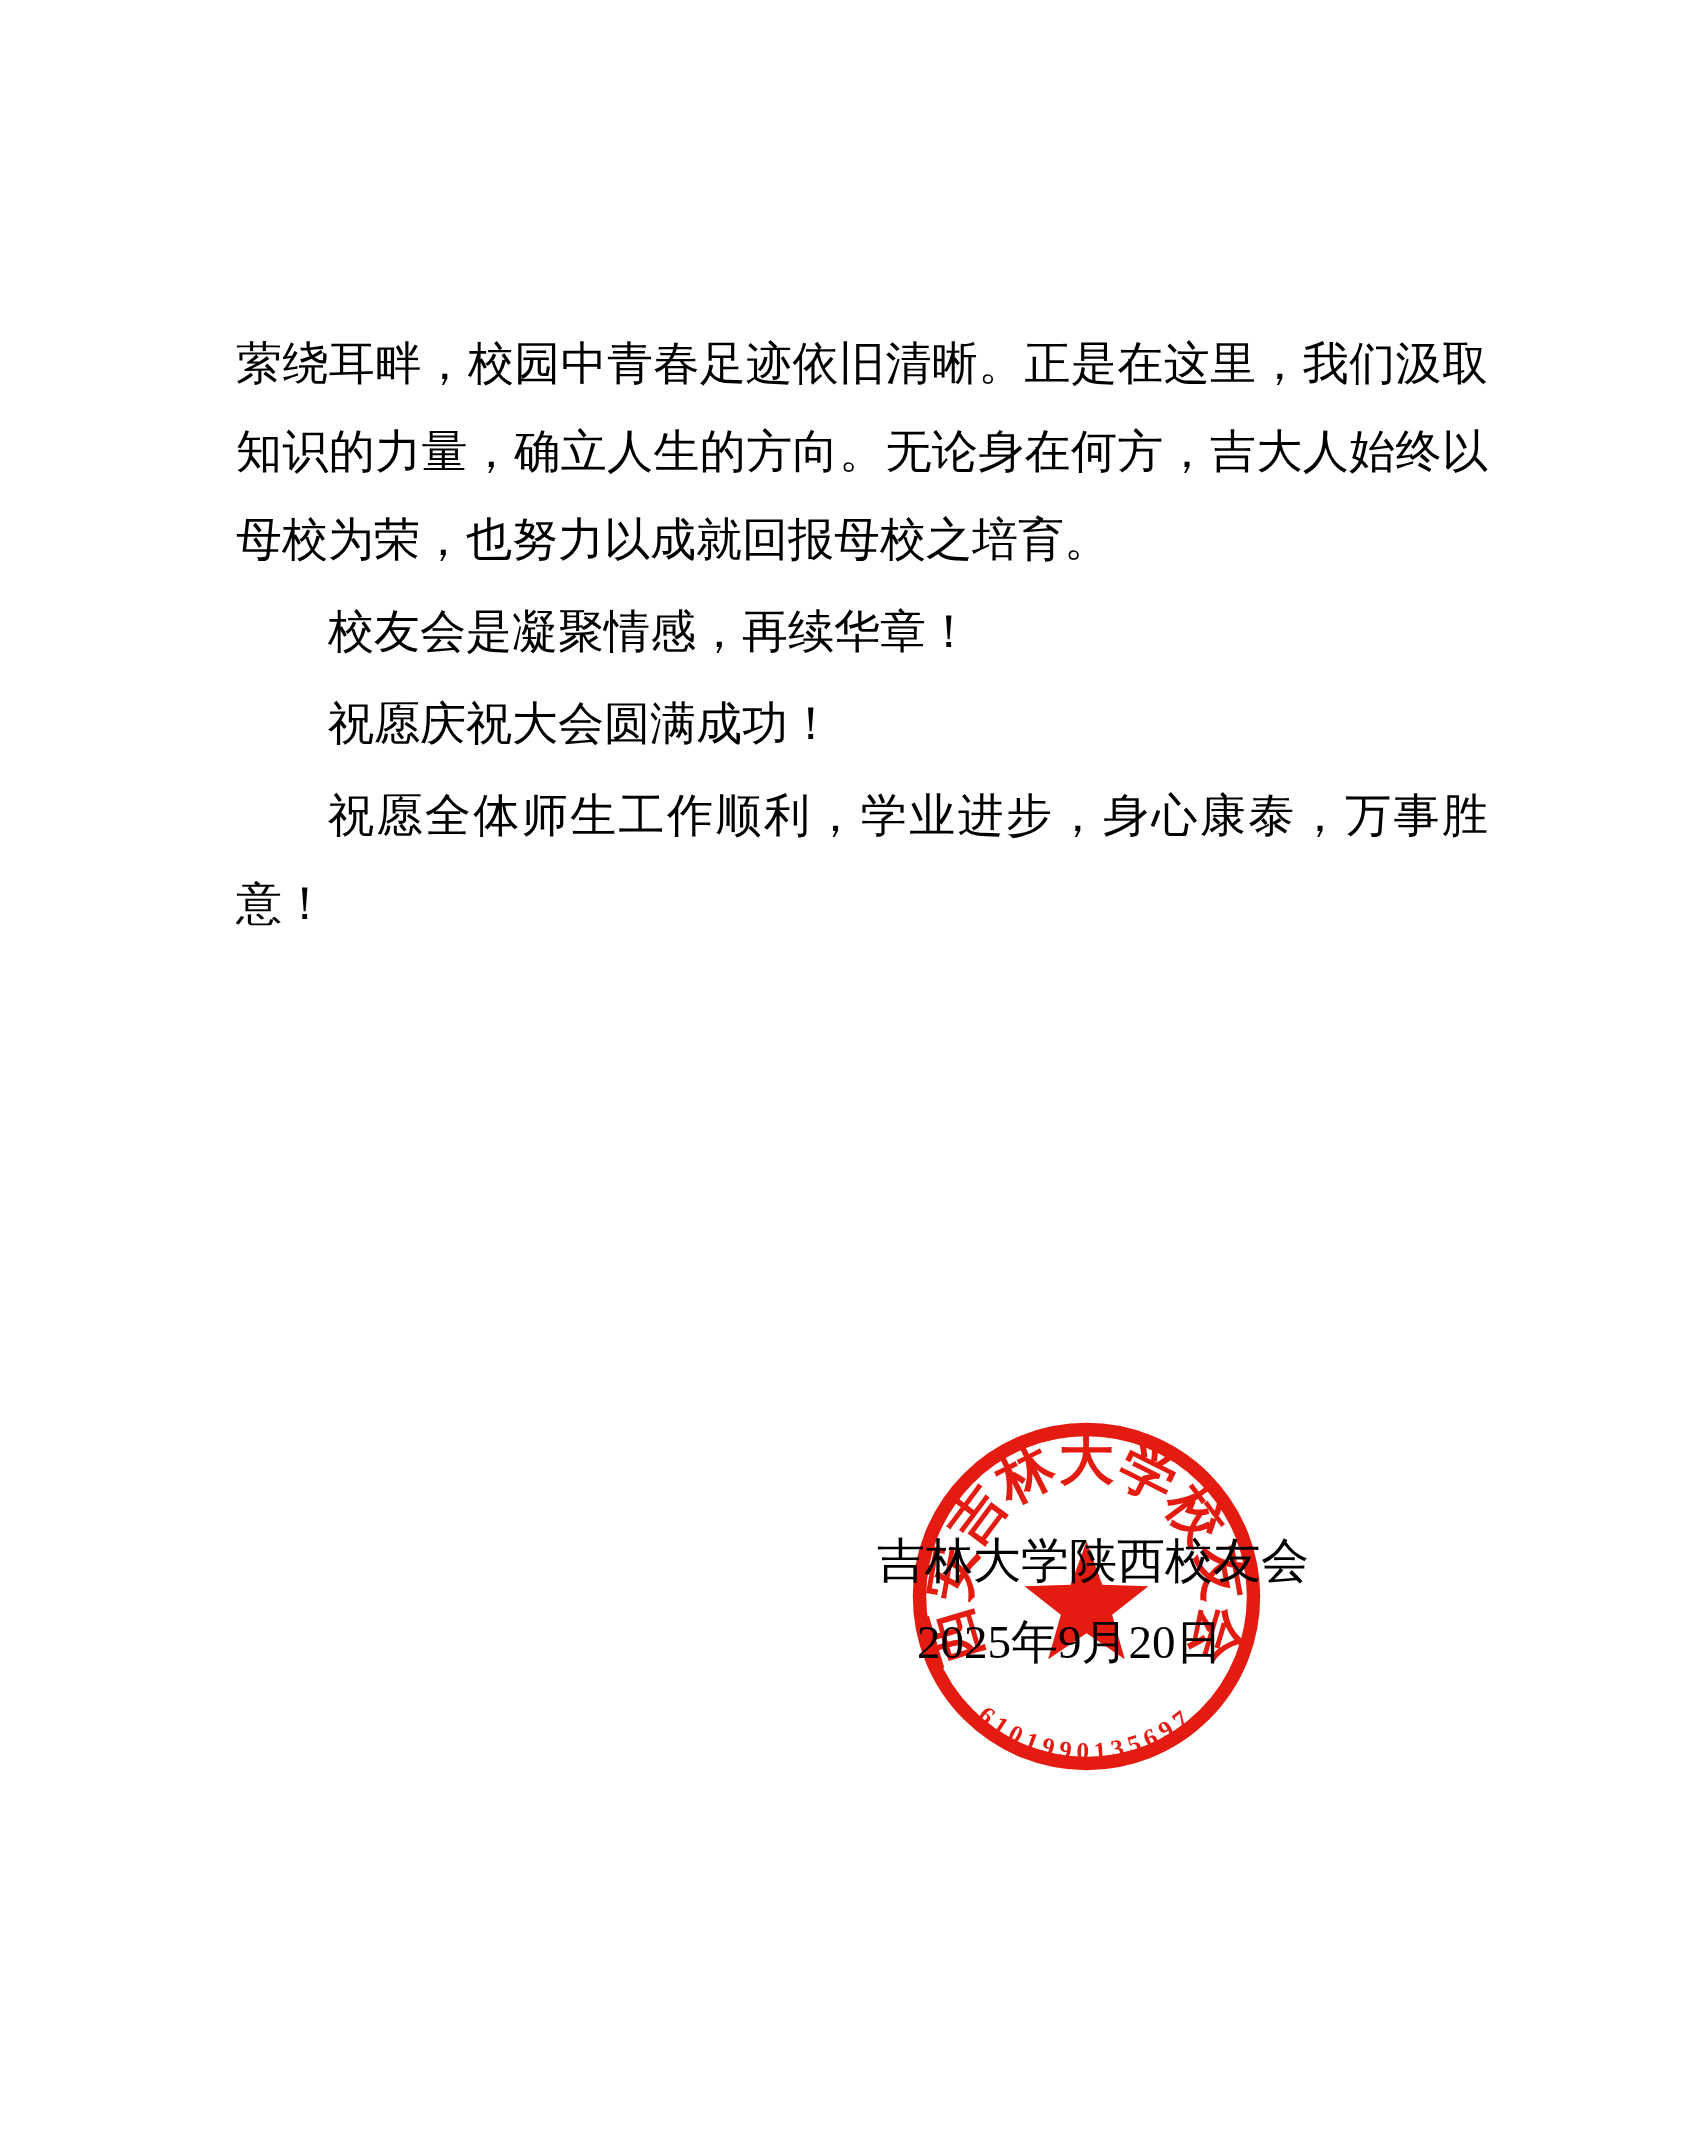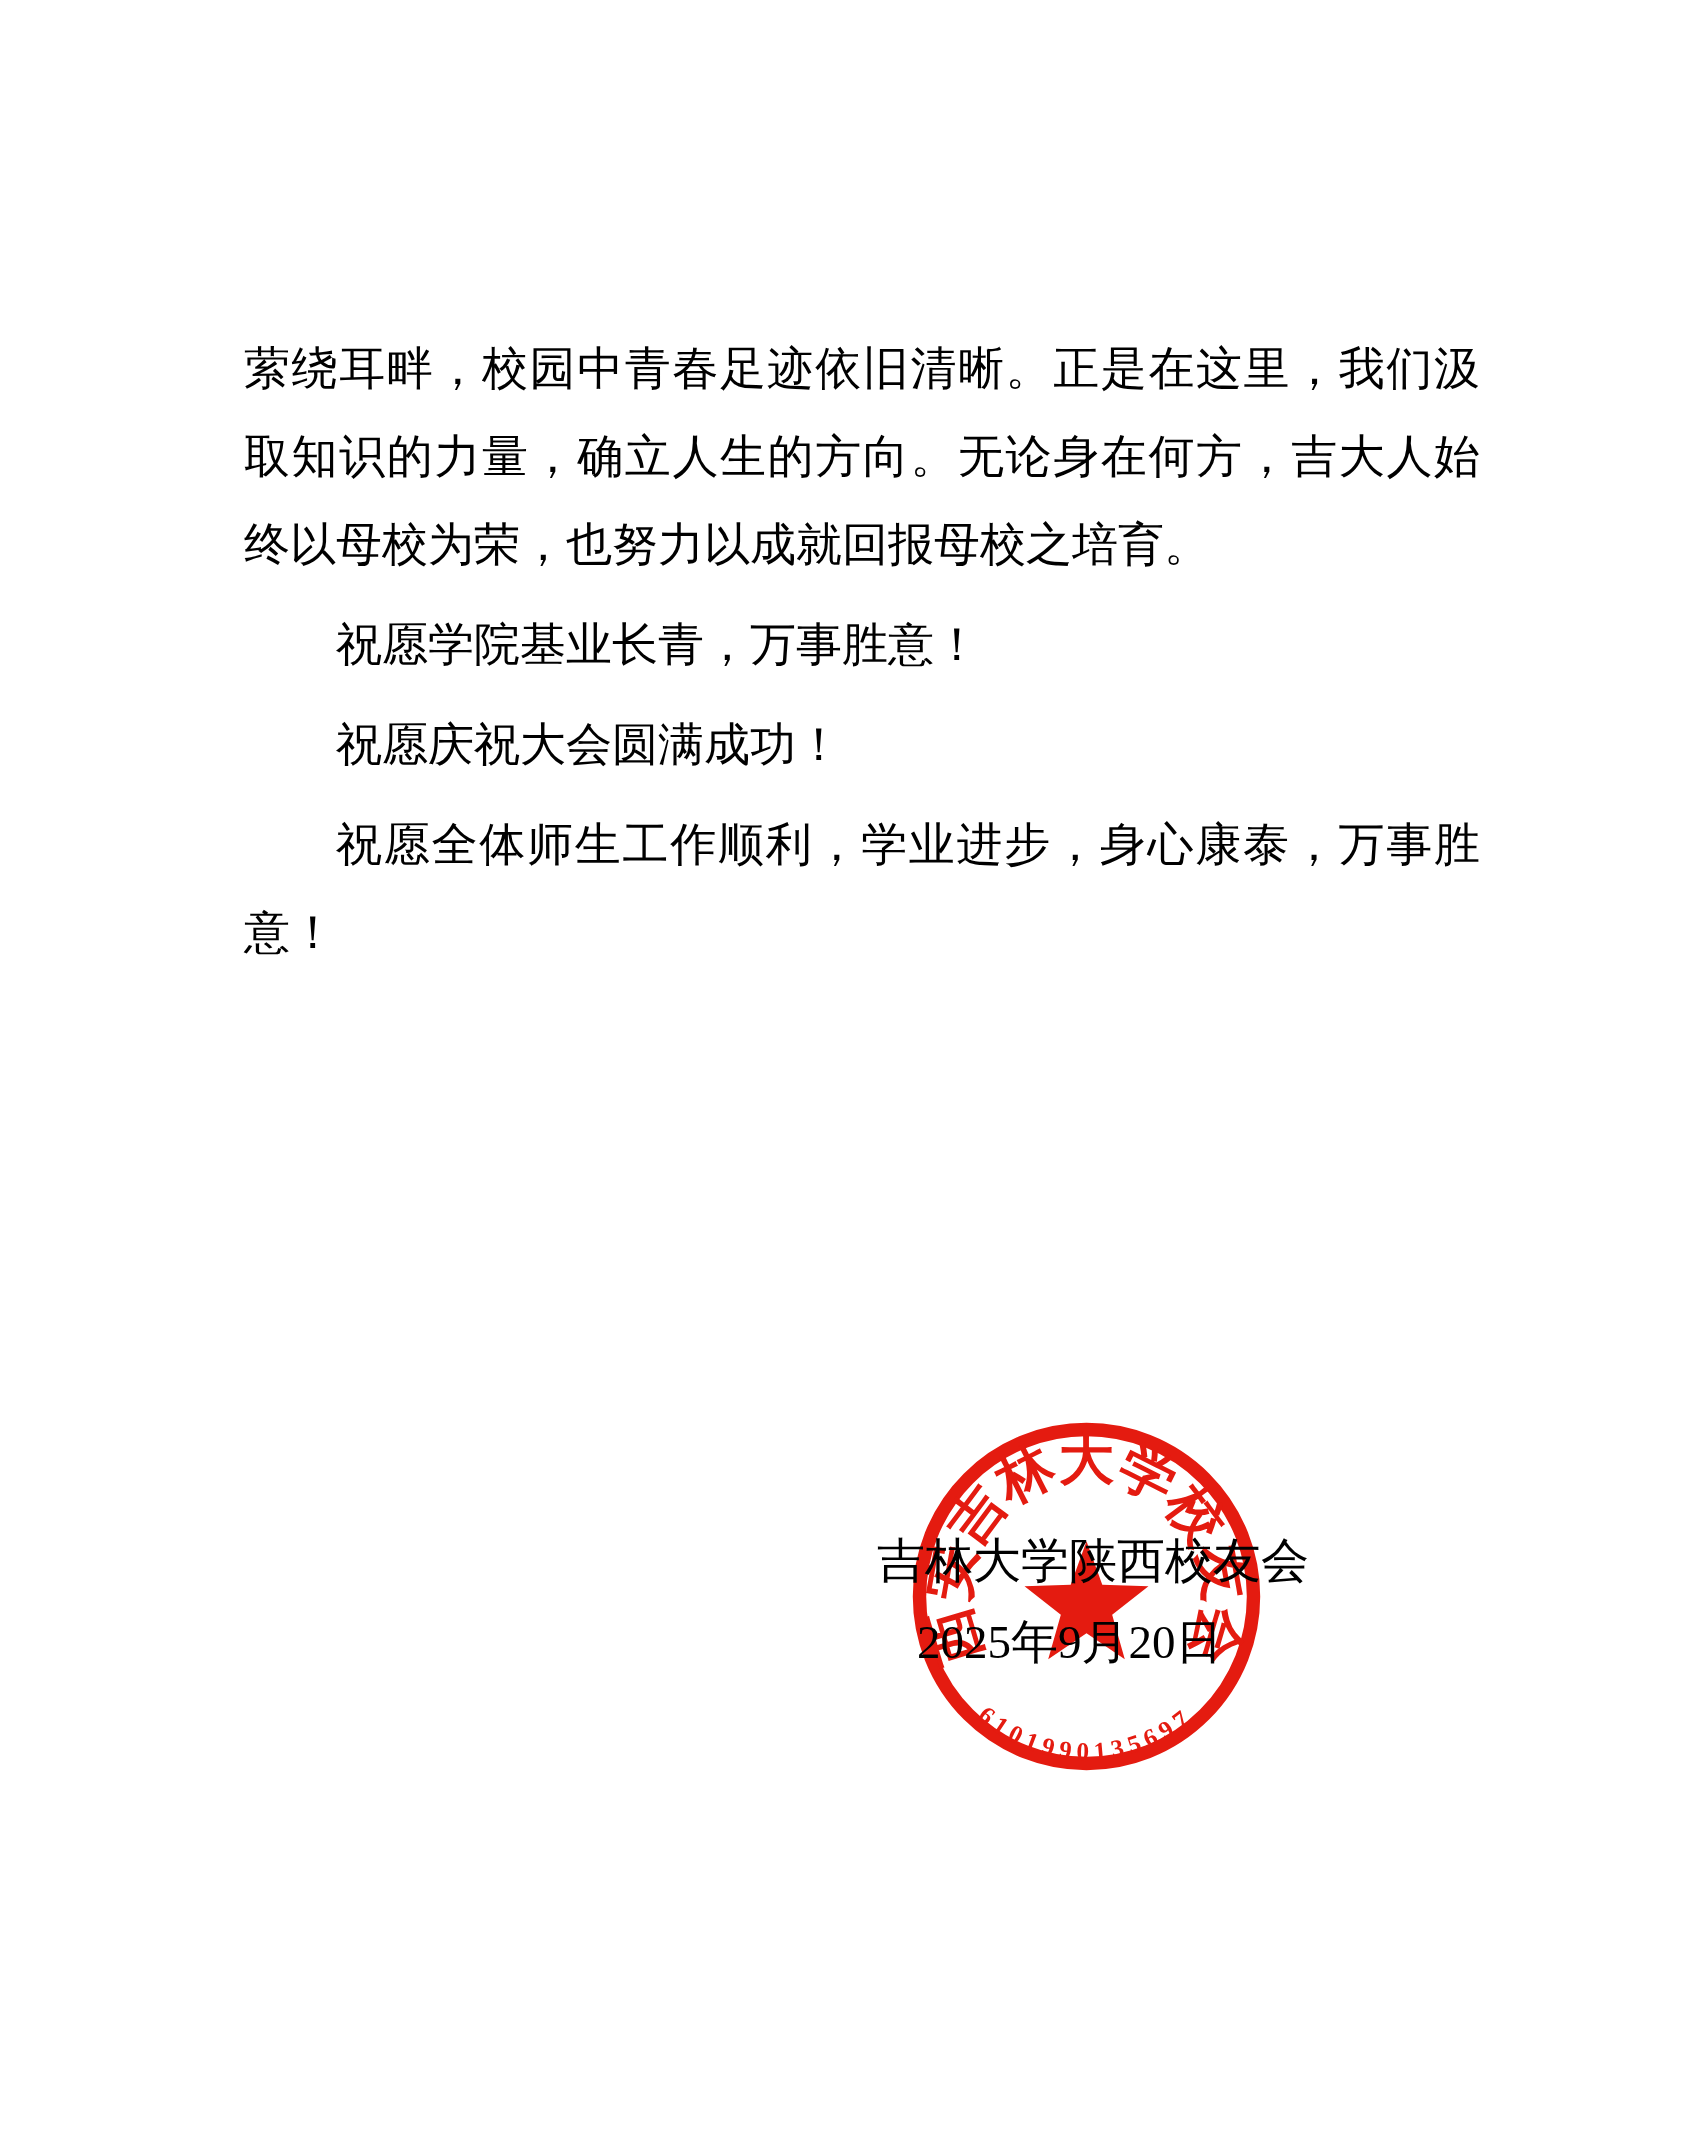--- a/index.html
+++ b/index.html
@@ -21,23 +21,22 @@
     left: 232px;
     top: 316px;
     width: 1260px;
     font-size: 46px;
     line-height: 88px;
     text-align: justify;
     text-justify: inter-ideograph;
     letter-spacing: 0;
   }
   .text-block p {
-    margin: 12px;
+    margin: 4px;
     padding: 0;
-    font-family: Liberation Mono, monospace;
   }
   .text-block p.indent {
     text-indent: 2em;
   }
   .signature-name {
     position: absolute;
     left: 877px;
     top: 1528px;
     font-size: 48px;
     line-height: 65px;
@@ -83,21 +82,21 @@
     white-space: nowrap;
   }
 </style>
 </head>
 <body>
 
 <div class="page">
 
   <div class="text-block">
     <p>萦绕耳畔，校园中青春足迹依旧清晰。正是在这里，我们汲取知识的力量，确立人生的方向。无论身在何方，吉大人始终以母校为荣，也努力以成就回报母校之培育。</p>
-    <p class="indent">祝愿学院基业长青，万事胜意！</p>
+    <p class="indent">校友会是凝聚情感，再续华章！</p>
     <p class="indent">祝愿庆祝大会圆满成功！</p>
     <p class="indent">祝愿全体师生工作顺利，学业进步，身心康泰，万事胜意！</p>
   </div>
 
   <div class="signature-name">吉林大学陕西校友会</div>
 
   <div class="signature-date">2025年9月20日</div>
 
   <div class="seal">
     <svg viewBox="0 0 960 960" xmlns="http://www.w3.org/2000/svg">

